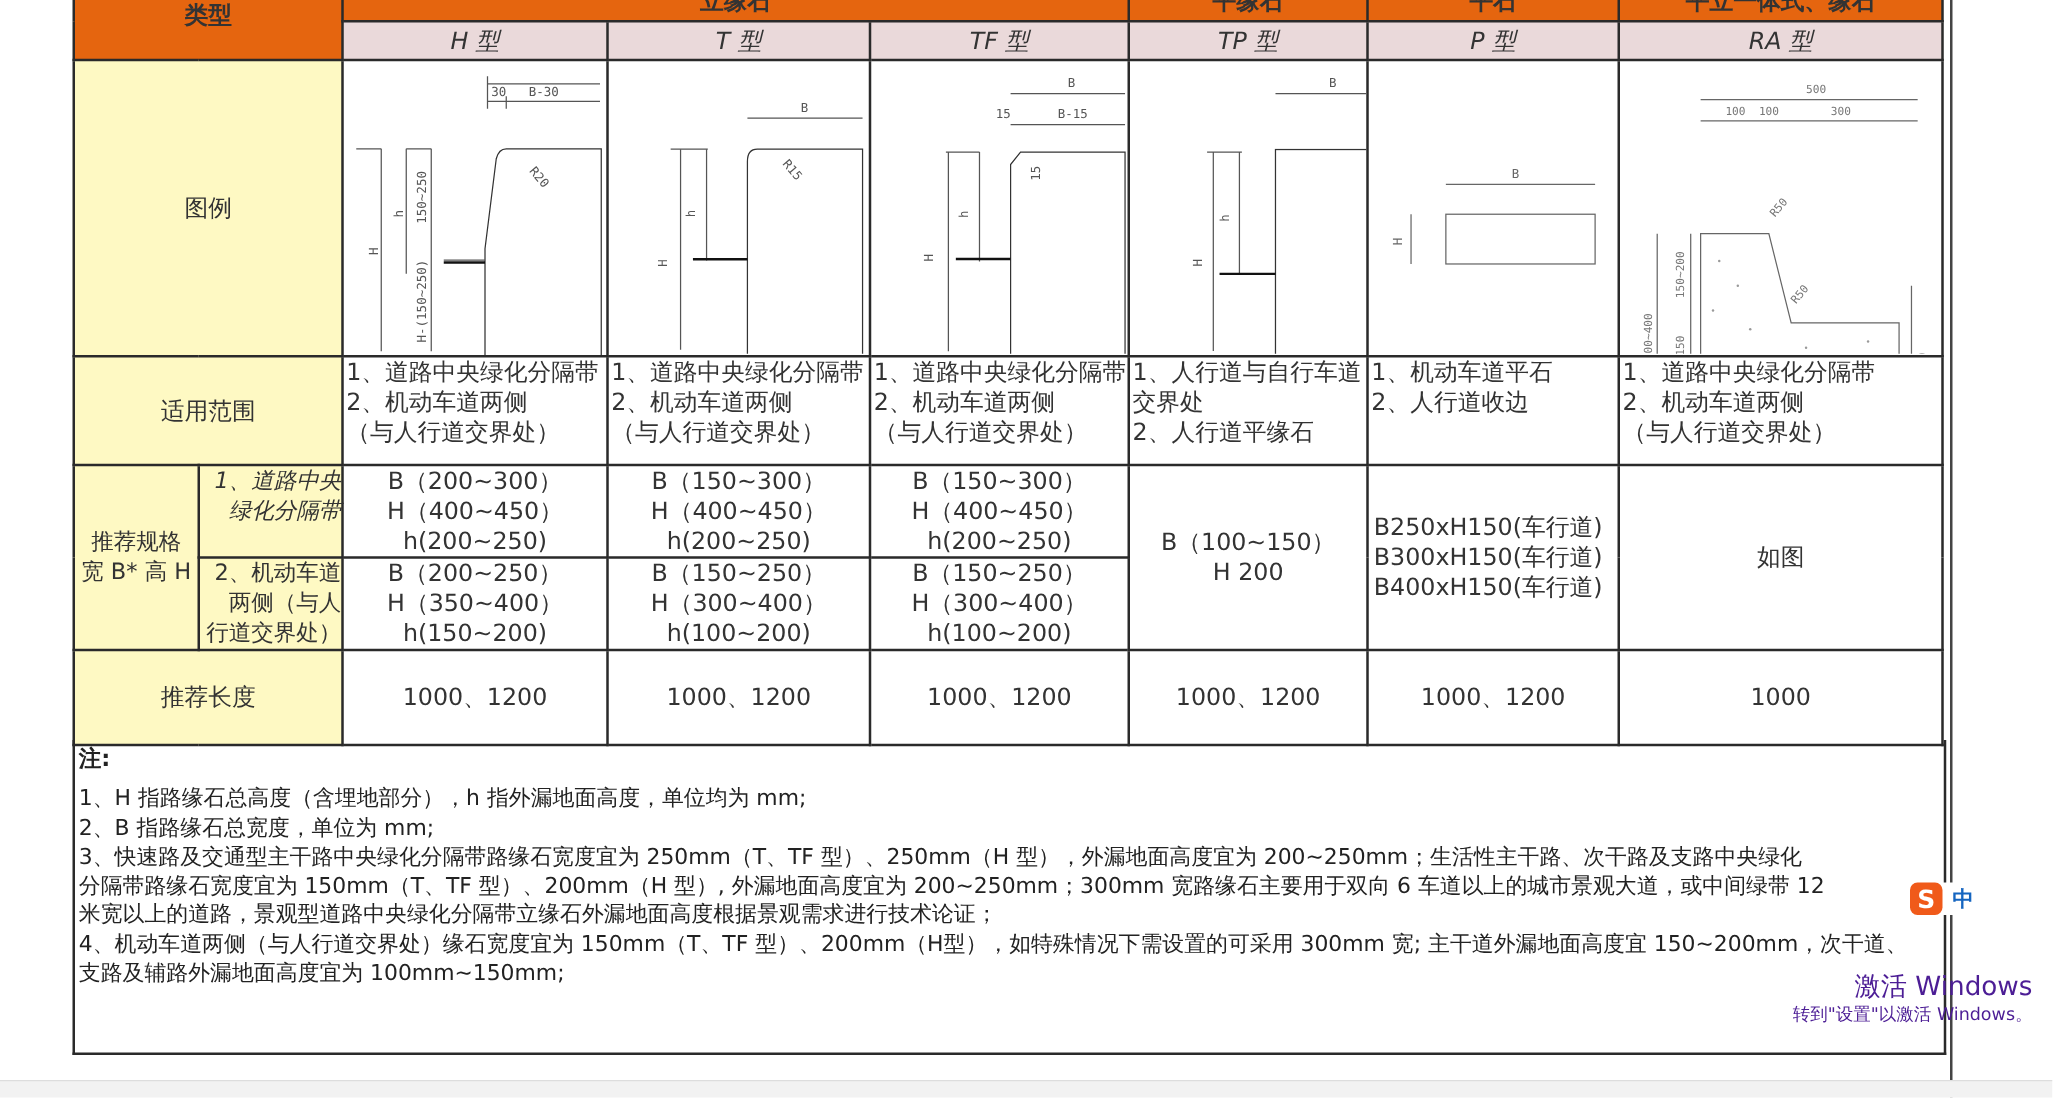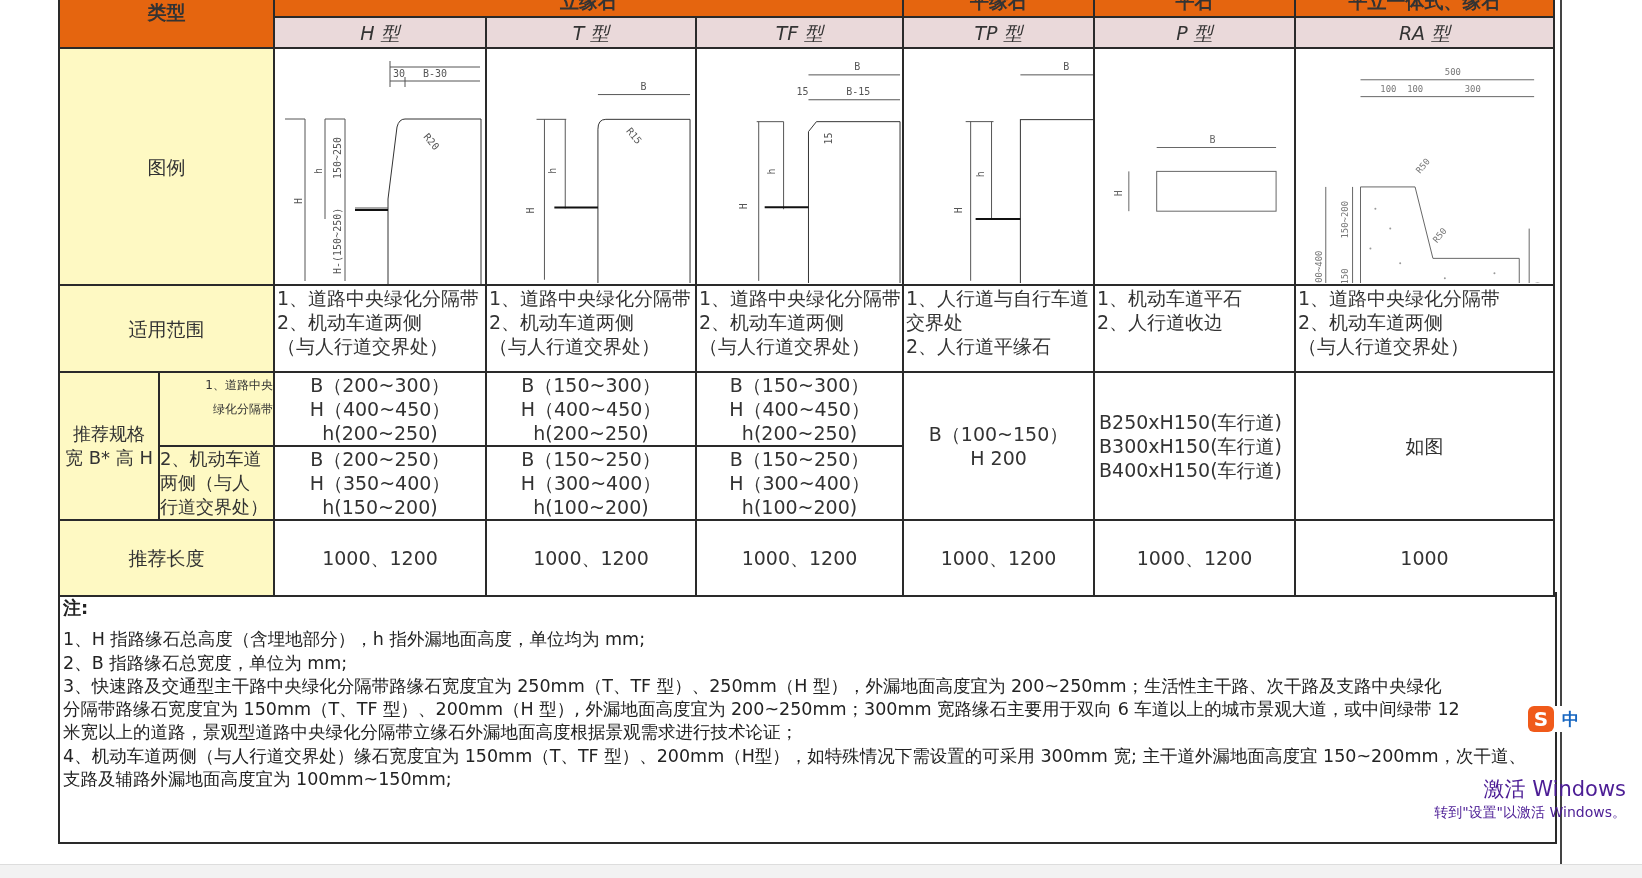--- a/index.html
+++ b/index.html
@@ -241,21 +241,21 @@
             <div>2、机动车道两侧</div>
             <div>（与人行道交界处）</div>
           </td>
     </tr>
 
     <tr style="height:72px">
       <td class="pink lines" rowspan="2" style="font-size:18px;">
             <div>推荐规格</div>
             <div>宽 B* 高 H</div>
           </td>
-      <td class="pink lines" style="text-align:right;vertical-align:top;font-size:12px;">
+      <td class="pink lines" style="text-align:right;vertical-align:top;font-size:18px;font-style:italic;">
             <div>1、道路中央</div>
             <div>绿化分隔带</div>
           </td>
       <td class="white c lines">
             <div>B（200~300）</div>
             <div>H（400~450）</div>
             <div>h(200~250)</div>
           </td>
       <td class="white c lines">
             <div>B（150~300）</div>
@@ -272,21 +272,21 @@
             <div>H 200</div>
           </td>
       <td class="white lines" rowspan="2" style="padding-left:4px;">
             <div>B250xH150(车行道)</div>
             <div>B300xH150(车行道)</div>
             <div>B400xH150(车行道)</div>
           </td>
       <td class="white c" rowspan="2">如图</td>
     </tr>
     <tr style="height:74px">
-      <td class="pink lines" style="text-align:left;font-size:18px;">
+      <td class="pink lines" style="text-align:right;font-size:18px;">
             <div>2、机动车道</div>
             <div>两侧（与人</div>
             <div>行道交界处）</div>
           </td>
       <td class="white c lines">
             <div>B（200~250）</div>
             <div>H（350~400）</div>
             <div>h(150~200)</div>
           </td>
       <td class="white c lines">

